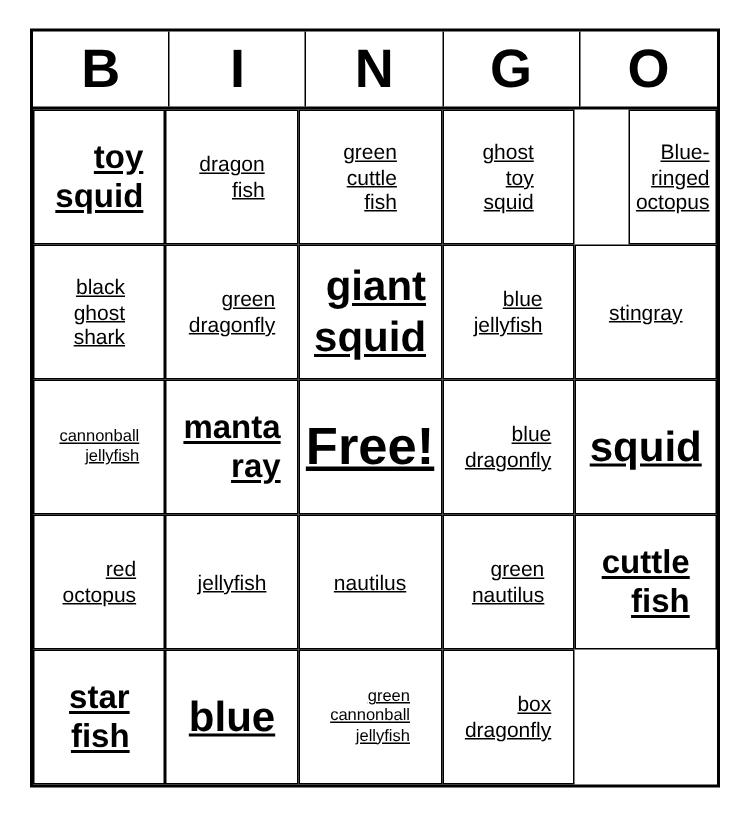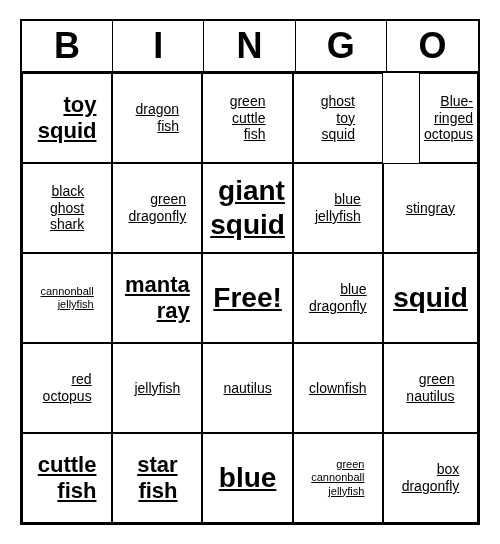--- a/index.html
+++ b/index.html
@@ -65,21 +65,21 @@
       font-size: 22px;
       font-weight: bold;
     }
 
     .bingo-cell.xlarge-text {
       font-size: 28px;
       font-weight: bold;
     }
 
     .bingo-cell.free-cell {
-      font-size: 28px;
+      font-size: 35px;
       font-weight: bold;
     }
   </style>
 </head>
 <body>
 
 <div class="bingo-card">
   <div class="bingo-header">
   <div class="bingo-header-cell">B</div>
       <div class="bingo-header-cell">I</div>
@@ -116,21 +116,20 @@
       <div class="bingo-cell large-text" style="white-space: pre-line;">manta
 ray</div>
       <div class="bingo-cell free-cell" style="white-space: pre-line;">Free!</div>
       <div class="bingo-cell" style="white-space: pre-line;">blue
 dragonfly</div>
       <div class="bingo-cell xlarge-text" style="white-space: pre-line;">squid</div>
       <div class="bingo-cell" style="white-space: pre-line;">red
 octopus</div>
       <div class="bingo-cell" style="white-space: pre-line;">jellyfish</div>
       <div class="bingo-cell" style="white-space: pre-line;">nautilus</div>
-      <div class="bingo-cell" style="white-space: pre-line;">clownfish</div>
       <div class="bingo-cell" style="white-space: pre-line;">green
 nautilus</div>
       <div class="bingo-cell large-text" style="white-space: pre-line;">cuttle
 fish</div>
       <div class="bingo-cell large-text" style="white-space: pre-line;">star
 fish</div>
       <div class="bingo-cell xlarge-text" style="white-space: pre-line;">blue</div>
       <div class="bingo-cell" style="font-size: 11px; white-space: pre-line;">green
 cannonball
 jellyfish</div>

